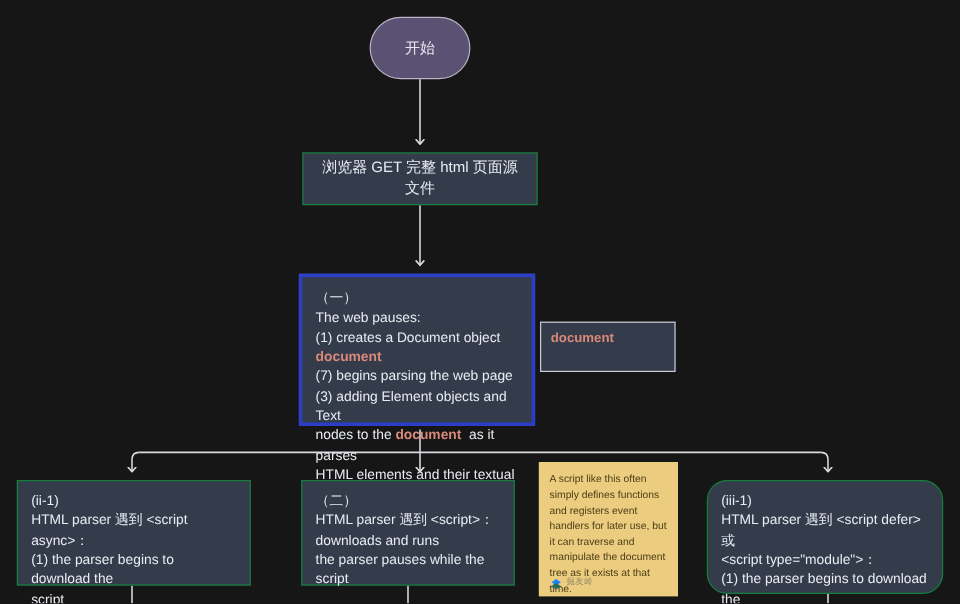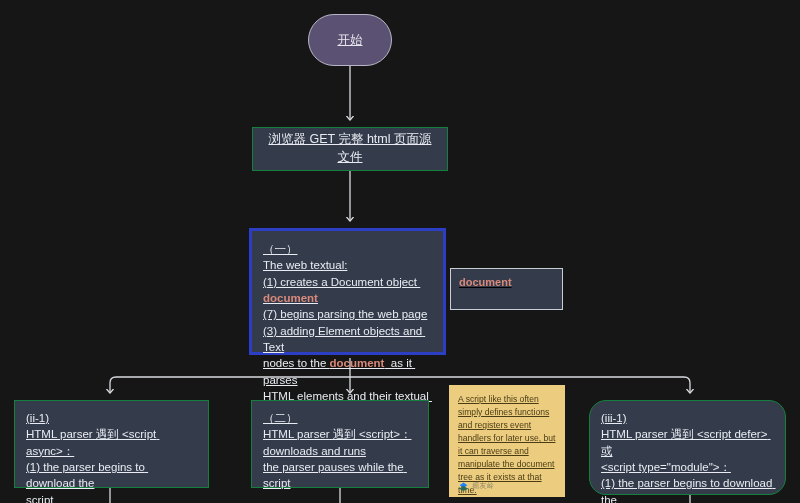--- a/index.html
+++ b/index.html
@@ -20,21 +20,20 @@
     position: absolute;
     left: 0;
     top: 0;
     width: 800px;
     height: 503px;
     pointer-events: none;
   }
   .node {
     position: absolute;
     box-sizing: border-box;
-    text-decoration: underline;
   }
   
   .start-node {
     left: 308px;
     top: 14px;
     width: 84px;
     height: 52px;
     background: #5b5273;
     border: 1px solid #b9b4c6;
     border-radius: 26px;
@@ -186,21 +185,21 @@
   <div class="node start-node">
     <span>开始</span>
   </div>
 
   <div class="node proc proc-center" id="node-get">
     <span>浏览器 GET 完整 html 页面源文件</span>
   </div>
 
   <div class="node proc" id="node-one">
     <span class="line">（一）</span>
-    <span class="line">The web textual:</span>
+    <span class="line">The web pauses:</span>
     <span class="line"><span>(1) creates a Document object </span><span class="hl">document</span></span>
     <span class="line">(7) begins parsing the web page</span>
     <span class="line">(3) adding Element objects and Text</span>
     <span class="line"><span>nodes to the </span><span class="hl">document</span><span>  as it parses</span></span>
     <span class="line">HTML elements and their textual content.</span>
   </div>
 
   <div class="node" id="node-doc">
     <span class="doc-key">document</span>
   </div>

